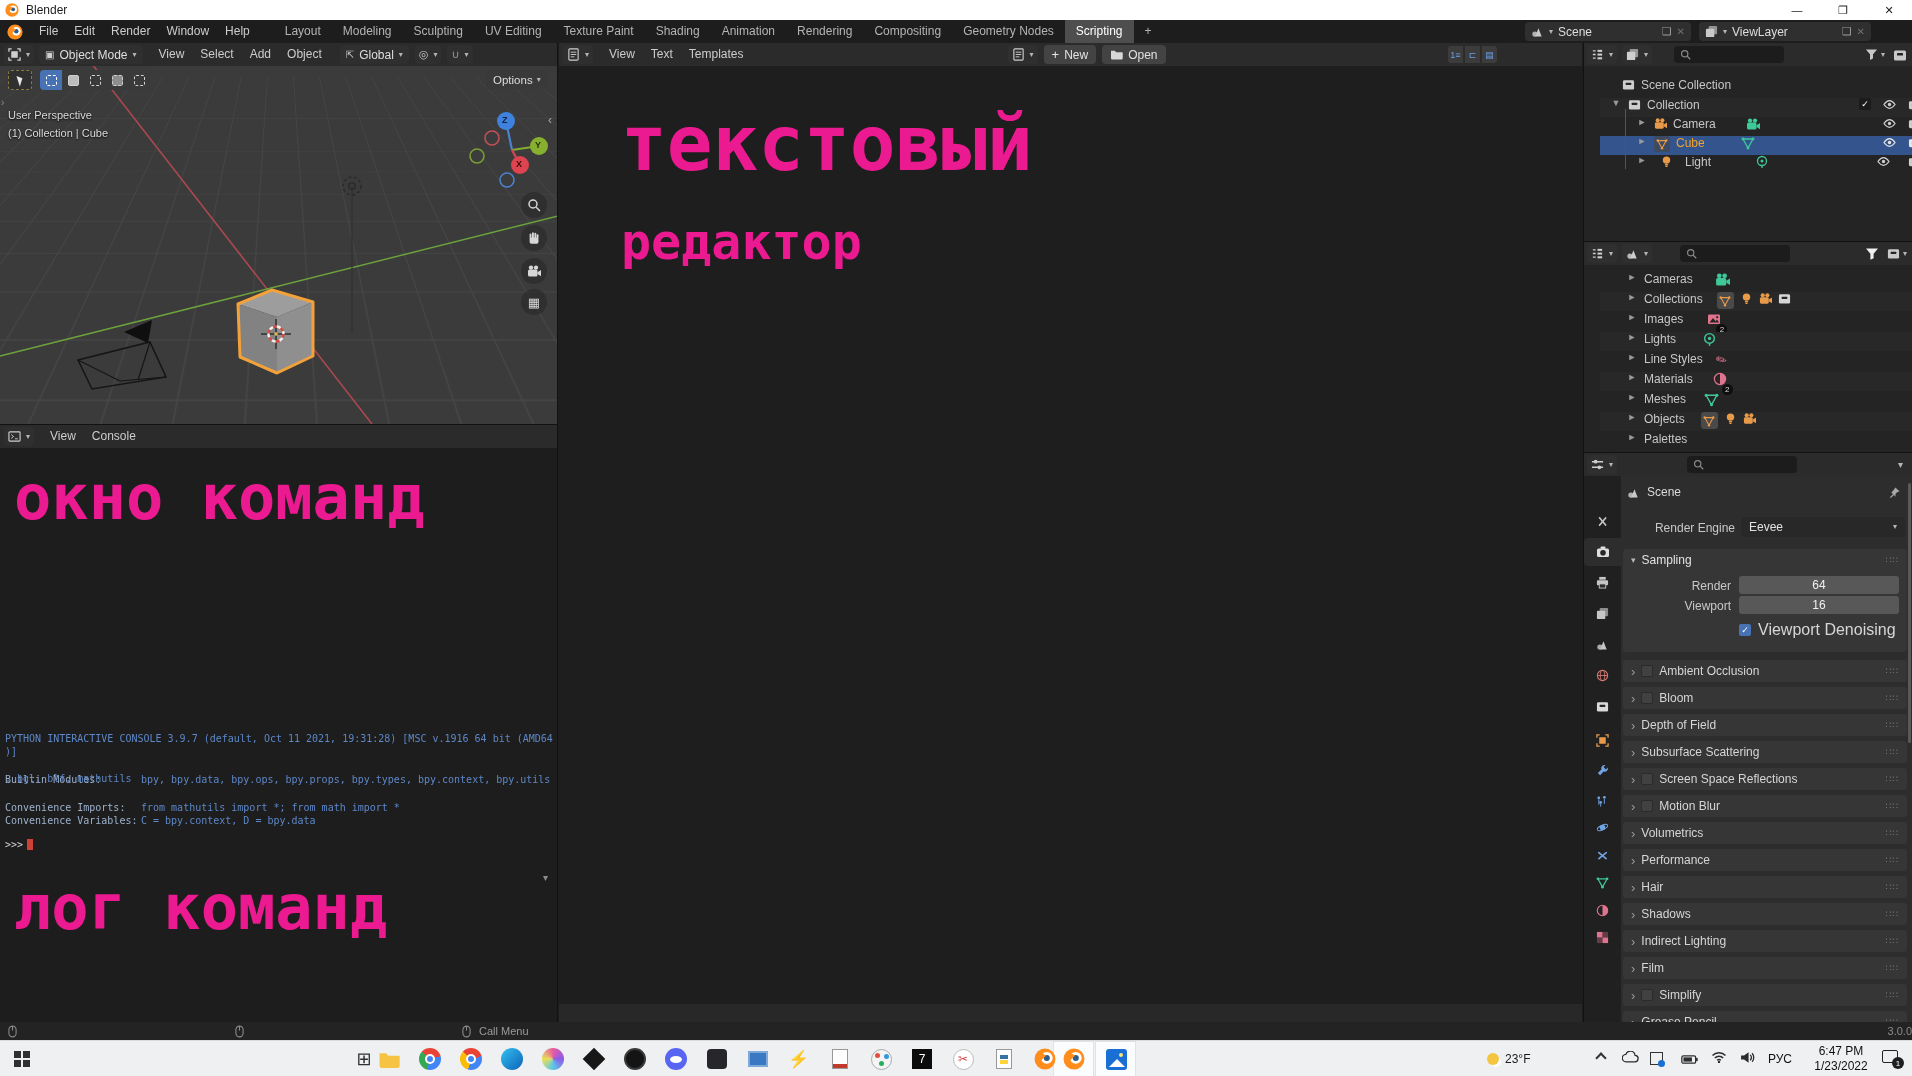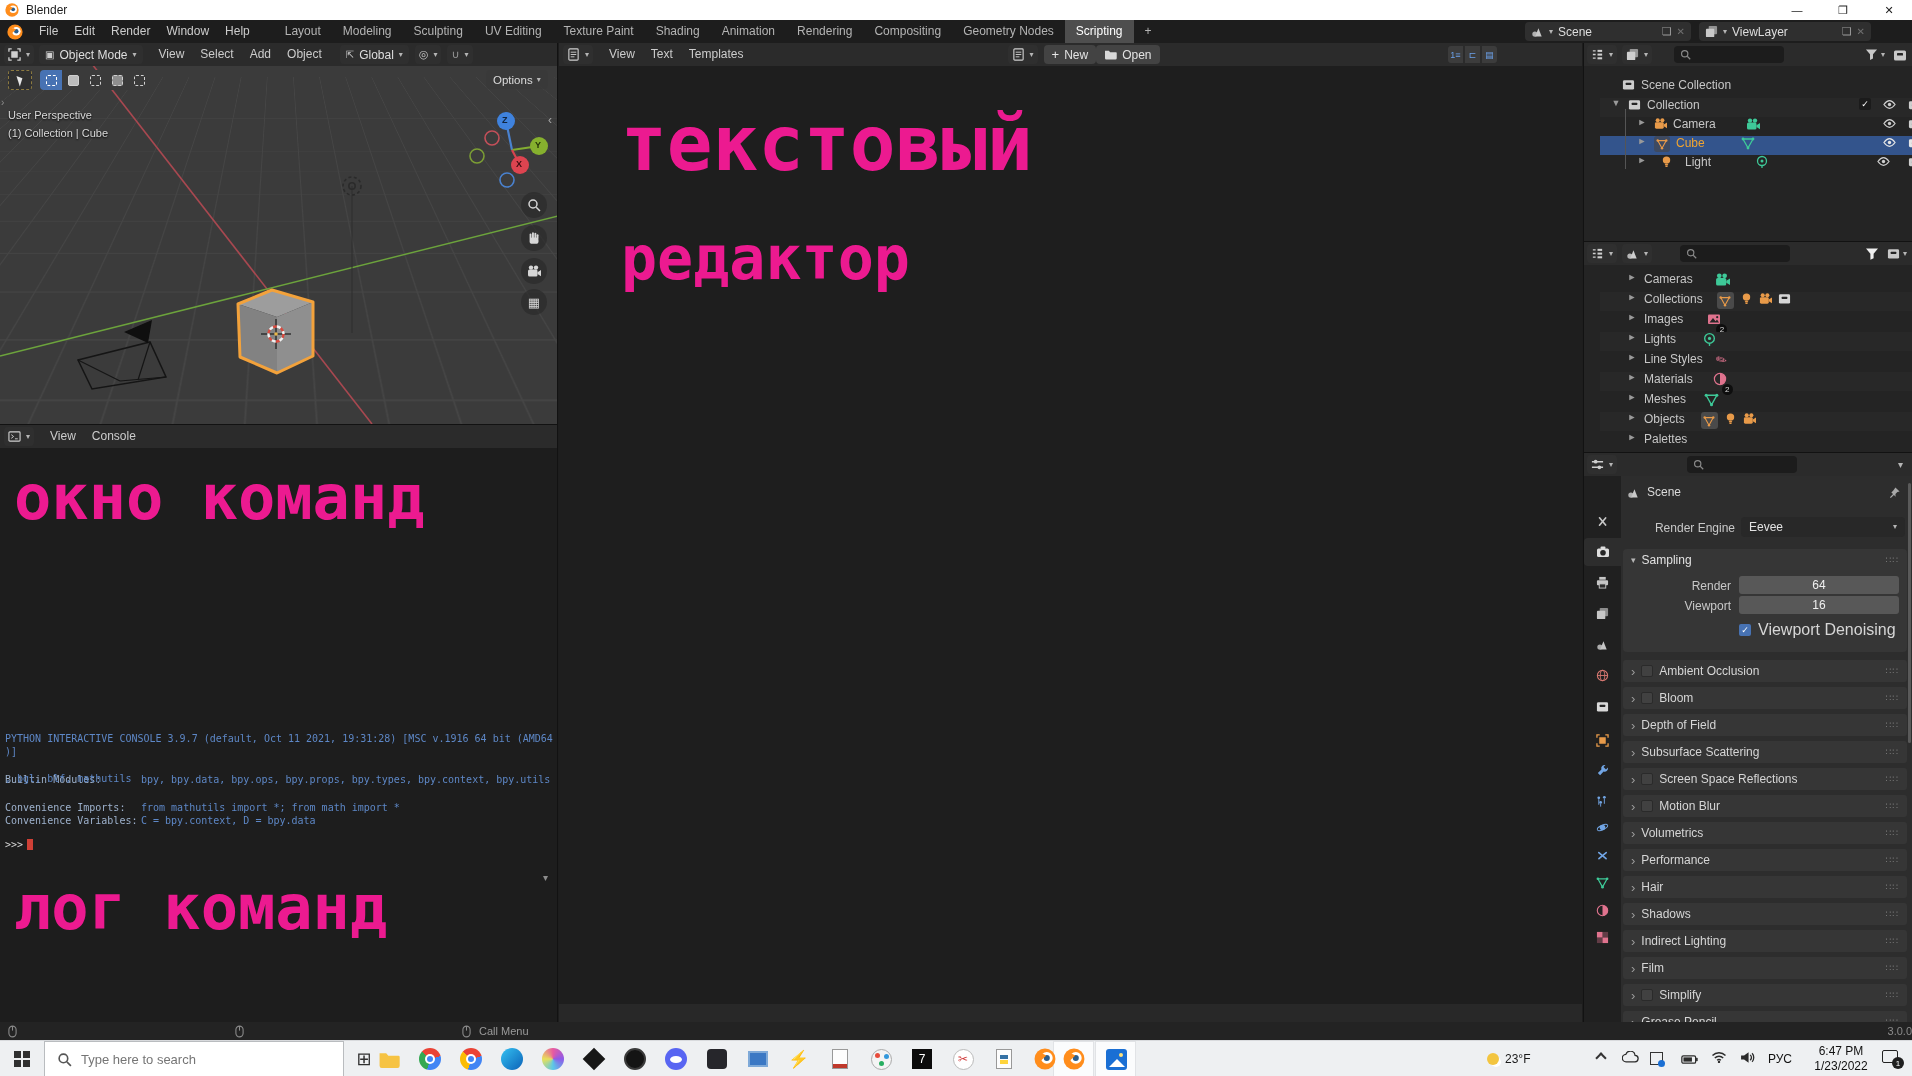--- a/index.html
+++ b/index.html
@@ -417,34 +417,34 @@
     <div class="wdg" style="margin-left:256px;padding:0 4px">
       <svg class="ic" style="width:13px;height:13px;color:#cfcfcf">
           <use href="#s-text"></use>
         </svg>
       <span class="chev">▾</span>
     </div>
     <div class="btn" style="margin-left:6px">
       <span style="font-size:13px;color:#e8e8e8">+</span>
       <span>New</span>
     </div>
-    <div class="btn" style="">
+    <div class="btn" style="margin-left:6px">
       <svg class="ic" style="width:13px;height:11px;color:#d8d8d8">
           <use href="#s-folder"></use>
         </svg>
       <span>Open</span>
     </div>
     <div class="f" style="margin-left:auto;margin-right:85px;gap:2px">
       <div class="f" style="width:15px;height:17px;background:#3c3c3c;border-radius:3px 0 0 3px;justify-content:center;color:#6ba0e8;font-size:9px">1≡</div>
       <div class="f" style="width:15px;height:17px;background:#3c3c3c;justify-content:center;color:#6ba0e8;font-size:9px">⊏</div>
       <div class="f" style="width:15px;height:17px;background:#3c3c3c;border-radius:0 3px 3px 0;justify-content:center;color:#6ba0e8;font-size:9px">▤</div>
     </div>
   </div>
   <div class="ann a" style="left:62px;top:63px;font-size:76px">текстовый</div>
-  <div class="ann a" style="left:62px;top:185px;font-size:60px">редактор</div>
+  <div class="ann a" style="left:62px;top:174px;font-size:50px">редактор</div>
   <div class="a" style="left:0;top:961px;width:1023px;height:18px;background:#282828"></div>
 </div>
 
 <div class="a" style="left:1583px;top:43px;width:329px;height:198px;background:#242424;border-left:1px solid #121212;overflow:hidden">
   <div class="hdr" style="width:329px">
     <div class="wdg" style="margin-left:3px;padding:0 4px">
       <svg class="ic" style="width:13px;height:13px;color:#cfcfcf">
           <use href="#s-tree"></use>
         </svg>
       <span class="chev">▾</span>
@@ -882,26 +882,20 @@
 </div>
 
 <div class="a" style="left:0;top:1040px;width:1912px;height:36px;background:#eef0f2;border-top:1px solid #d8dadd">
   <div class="a f" style="left:0;top:0;width:44px;height:36px;justify-content:center">
     <span class="winlogo">
         <i></i>
         <i></i>
         <i></i>
         <i></i>
       </span>
-  </div>
-  <div class="a" style="left:44px;top:0;width:300px;height:36px;background:#ffffff;border:1px solid #b9bcbf">
-    <svg class="ic a" style="left:12px;top:10px;width:15px;height:15px;color:#555">
-        <use href="#s-search"></use>
-      </svg>
-    <input style="position: absolute; left: 36px; top: 0px; width: 255px; height: 34px; border: none; outline: none; font-size: 13px; color: rgb(68, 68, 68); background: transparent; font-family: &quot;Liberation Sans&quot;, sans-serif;" placeholder="Type here to search">
   </div>
   <div class="tbapp" style="left:352px">
       <span style="font-size:18px;color:#303030">⊞</span>
     </div>
   <div class="tile" style="left:1053px"></div>
   <div class="tile" style="left:1095px"></div>
   <div class="tbapp" style="left:377px">
       <svg class="ic" style="width:22px;height:19px;color:#f6c343">
         <use href="#s-folder"></use>
       </svg>

